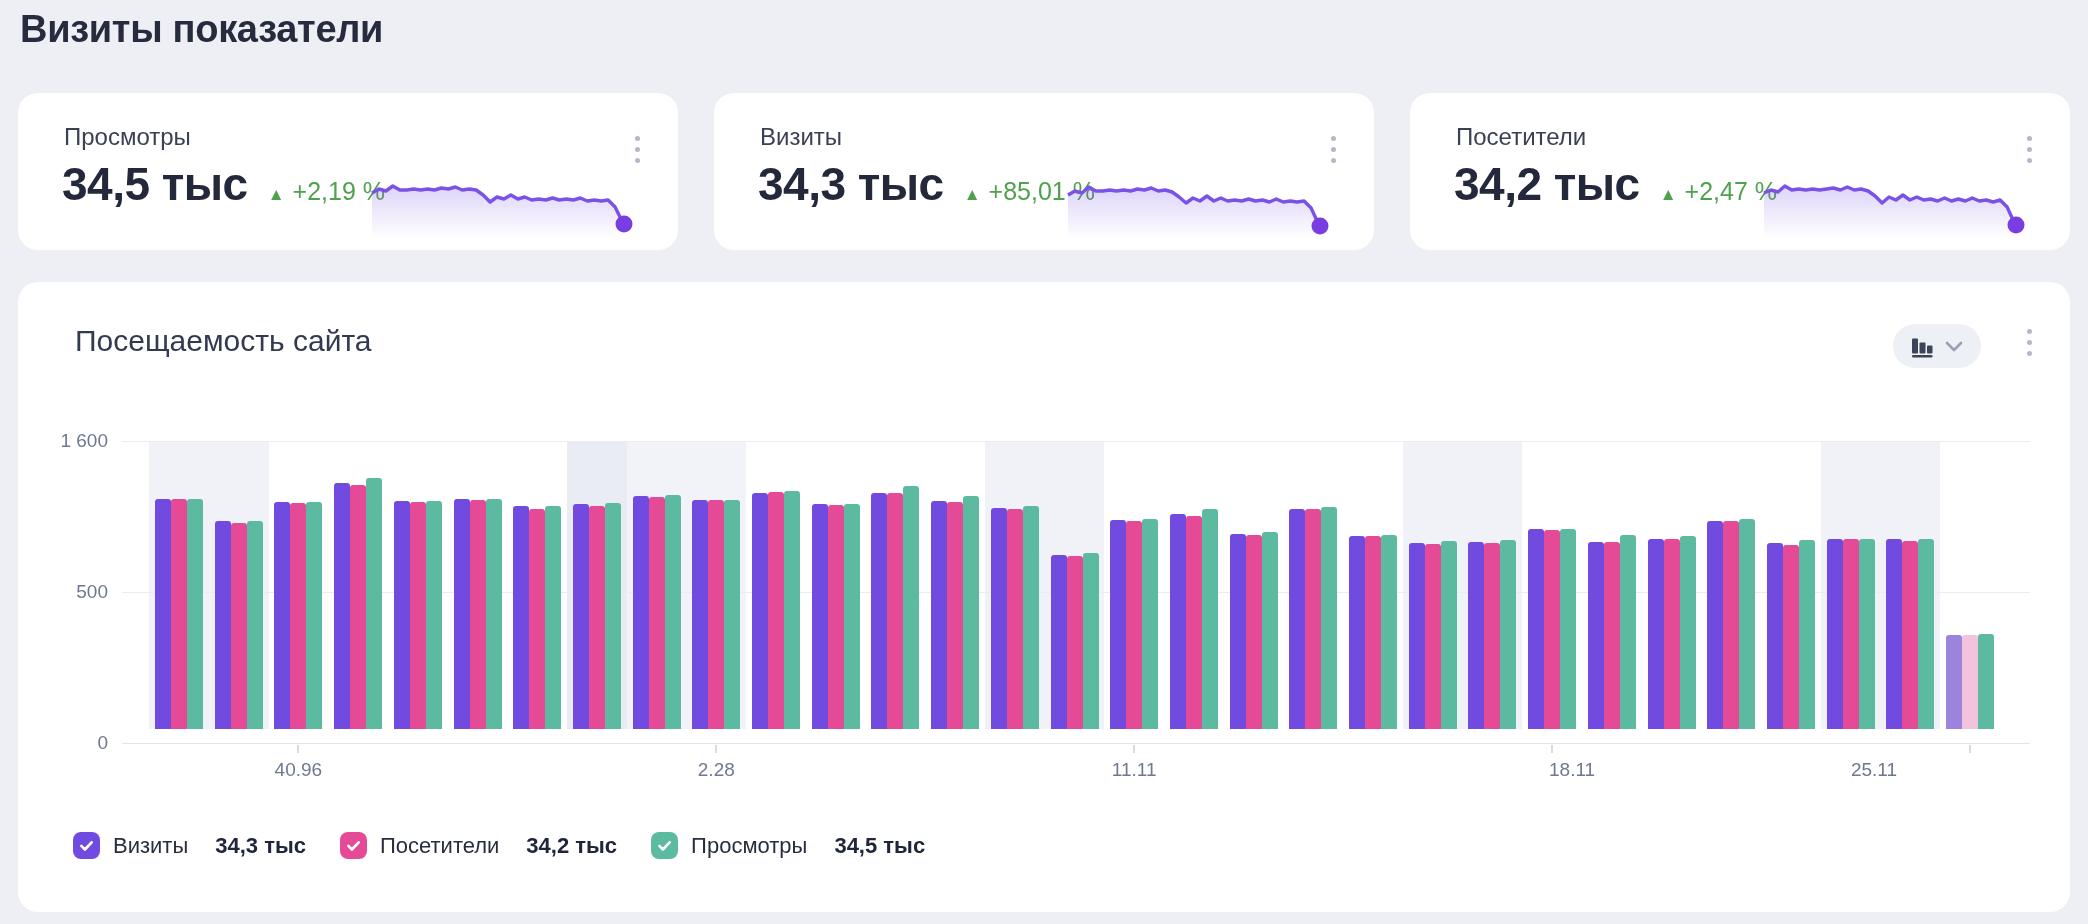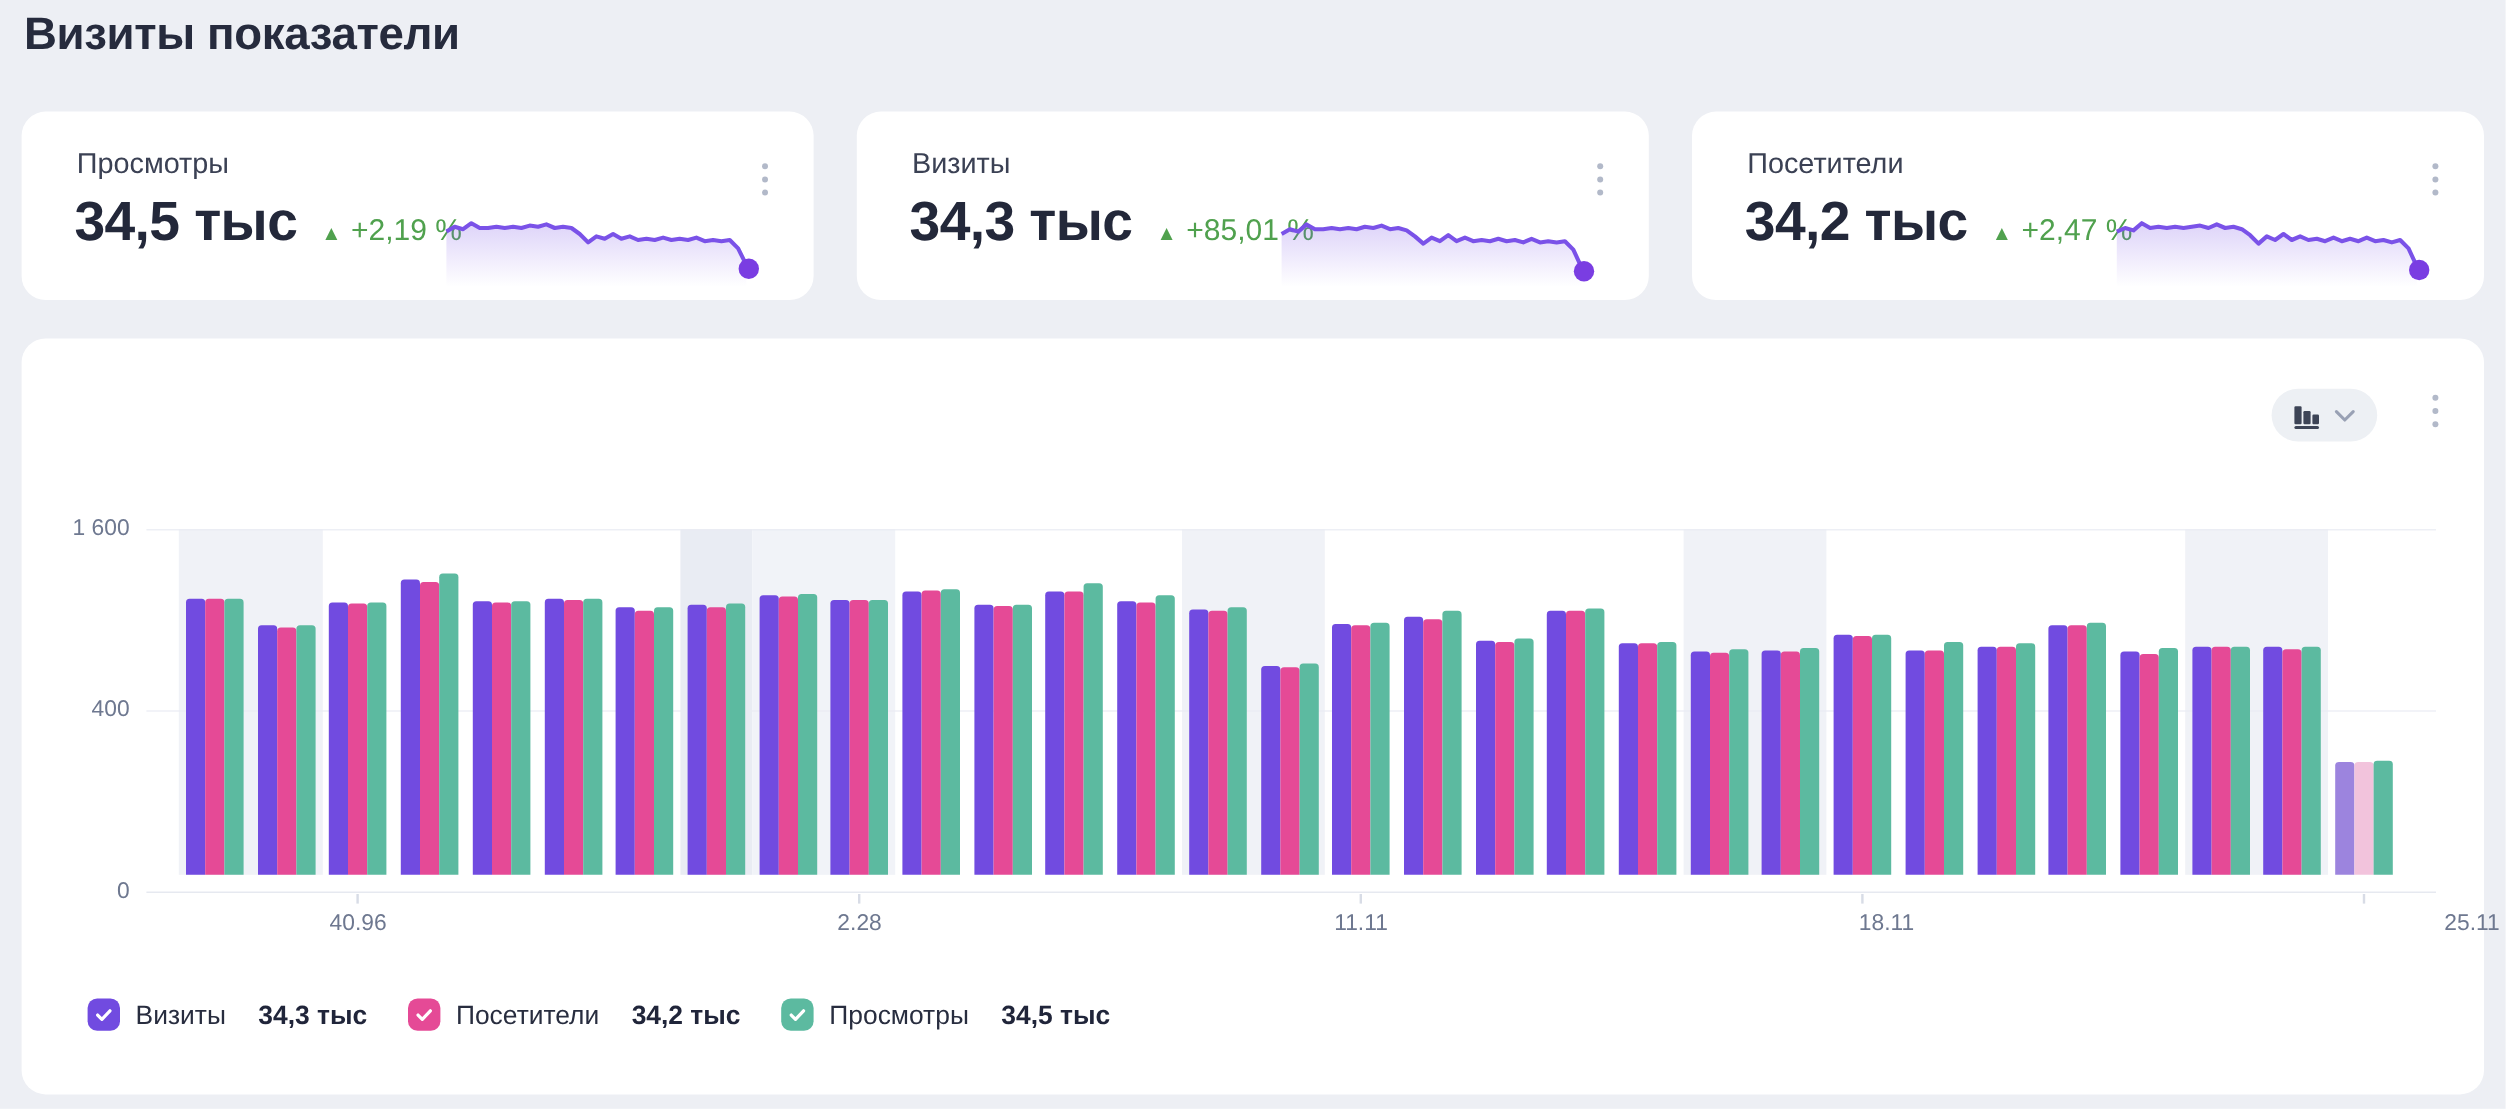--- a/index.html
+++ b/index.html
@@ -162,20 +162,21 @@
           </linearGradient>
         </defs>
         <path d="M4.0,16 L10.9,13 L17.9,15 L24.8,9 L31.8,13 L38.7,12 L45.7,13 L52.6,12 L59.6,13 L66.5,12 L73.4,11 L80.4,13 L87.3,10 L94.3,13 L101.2,12 L108.2,14 L115.1,19 L122.1,26 L129.0,20 L135.9,23 L142.9,18 L149.8,23 L156.8,20 L163.7,23 L170.7,22 L177.6,24 L184.6,21 L191.5,24 L198.4,22 L205.4,24 L212.3,21 L219.3,24 L226.2,23 L233.2,25 L240.1,23 L247.1,30 L254.0,45 L254.0,62 L4.0,62 Z" fill="url(#sg2)"></path>
         <polyline points="4.0,16 10.9,13 17.9,15 24.8,9 31.8,13 38.7,12 45.7,13 52.6,12 59.6,13 66.5,12 73.4,11 80.4,13 87.3,10 94.3,13 101.2,12 108.2,14 115.1,19 122.1,26 129.0,20 135.9,23 142.9,18 149.8,23 156.8,20 163.7,23 170.7,22 177.6,24 184.6,21 191.5,24 198.4,22 205.4,24 212.3,21 219.3,24 226.2,23 233.2,25 240.1,23 247.1,30 254.0,45" fill="none" stroke="#7a52e8" stroke-width="3.4" stroke-linejoin="round"></polyline>
         <circle cx="256" cy="48" r="8.5" fill="#7a3de2"></circle>
       </svg>
   </div>
 </div>
 
 <section class="chart-card">
+  <div class="chart-title">Посещаемость сайта</div>
 
   <button class="type-pill">
     <span style="display:flex">
       <svg width="26" height="26" viewBox="0 0 26 26" fill="#3d4456">
         <rect x="3" y="5.5" width="6" height="15" rx="1"></rect>
         <rect x="10.5" y="9.5" width="6" height="11" rx="1"></rect>
         <rect x="18" y="12.5" width="5.5" height="8" rx="1"></rect>
         <rect x="3" y="22" width="20.5" height="2.6" rx="1.3"></rect>
       </svg>
     </span>
@@ -194,21 +195,21 @@
   <div class="plot">
       <div class="band" style="left: 27px; width: 119.7px; background: rgb(240, 242, 247);"></div>
       <div class="band" style="left: 444.9px; width: 60px; background: rgb(233, 236, 243);"></div>
       <div class="band" style="left: 504.6px; width: 119.7px; background: rgb(241, 243, 248);"></div>
       <div class="band" style="left: 862.8px; width: 119.7px; background: rgb(240, 242, 247);"></div>
       <div class="band" style="left: 1280.7px; width: 119.7px; background: rgb(240, 242, 247);"></div>
       <div class="band" style="left: 1698.6px; width: 119.7px; background: rgb(240, 242, 247);"></div>
       <div class="gridline" style="top: 0px;"></div>
       <div class="ylabel" style="top: -11px;">1 600</div>
       <div class="gridline" style="top: 151px;"></div>
-      <div class="ylabel" style="top: 140px;">400</div>
+      <div class="ylabel" style="top: 140px;">500</div>
       <div class="gridline zero" style="top: 302px;"></div>
       <div class="ylabel" style="top: 291px;">0</div>
       <div class="bar" style="left: 33px; height: 230px; background: rgb(113, 75, 224);"></div>
       <div class="bar" style="left: 92.7px; height: 208px; background: rgb(113, 75, 224);"></div>
       <div class="bar" style="left: 152.4px; height: 227px; background: rgb(113, 75, 224);"></div>
       <div class="bar" style="left: 212.1px; height: 246px; background: rgb(113, 75, 224);"></div>
       <div class="bar" style="left: 271.8px; height: 228px; background: rgb(113, 75, 224);"></div>
       <div class="bar" style="left: 331.5px; height: 230px; background: rgb(113, 75, 224);"></div>
       <div class="bar" style="left: 391.2px; height: 223px; background: rgb(113, 75, 224);"></div>
       <div class="bar" style="left: 450.9px; height: 225px; background: rgb(113, 75, 224);"></div>
@@ -299,21 +300,21 @@
       <div class="bar" style="left: 1856px; height: 95px; background: rgb(92, 186, 160);"></div>
       <div class="xtick" style="left: 175.4px;"></div>
       <div class="xlabel" style="left: 176.4px;">40.96</div>
       <div class="xtick" style="left: 593.3px;"></div>
       <div class="xlabel" style="left: 594.3px;">2.28</div>
       <div class="xtick" style="left: 1011.2px;"></div>
       <div class="xlabel" style="left: 1012.2px;">11.11</div>
       <div class="xtick" style="left: 1429.1px;"></div>
       <div class="xlabel" style="left: 1430.1px; margin-left: 20px;">18.11</div>
       <div class="xtick" style="left: 1847px;"></div>
-      <div class="xlabel" style="left: 1938px; text-align: right;">25.11</div>
+      <div class="xlabel" style="left: 1752px; text-align: right;">25.11</div>
     </div>
 
   <div class="legend">
       <div class="legend-item">
         <div class="legend-cb" style="background: rgb(113, 75, 224);">
           <svg width="19" height="19" viewBox="0 0 24 24" fill="none">
             <path d="M5.5 12.5l4.5 4.5 8.5-9" stroke="#fff" stroke-width="3.4" stroke-linecap="round" stroke-linejoin="round"></path>
           </svg>
         </div>
         <div class="legend-name">Визиты</div>

